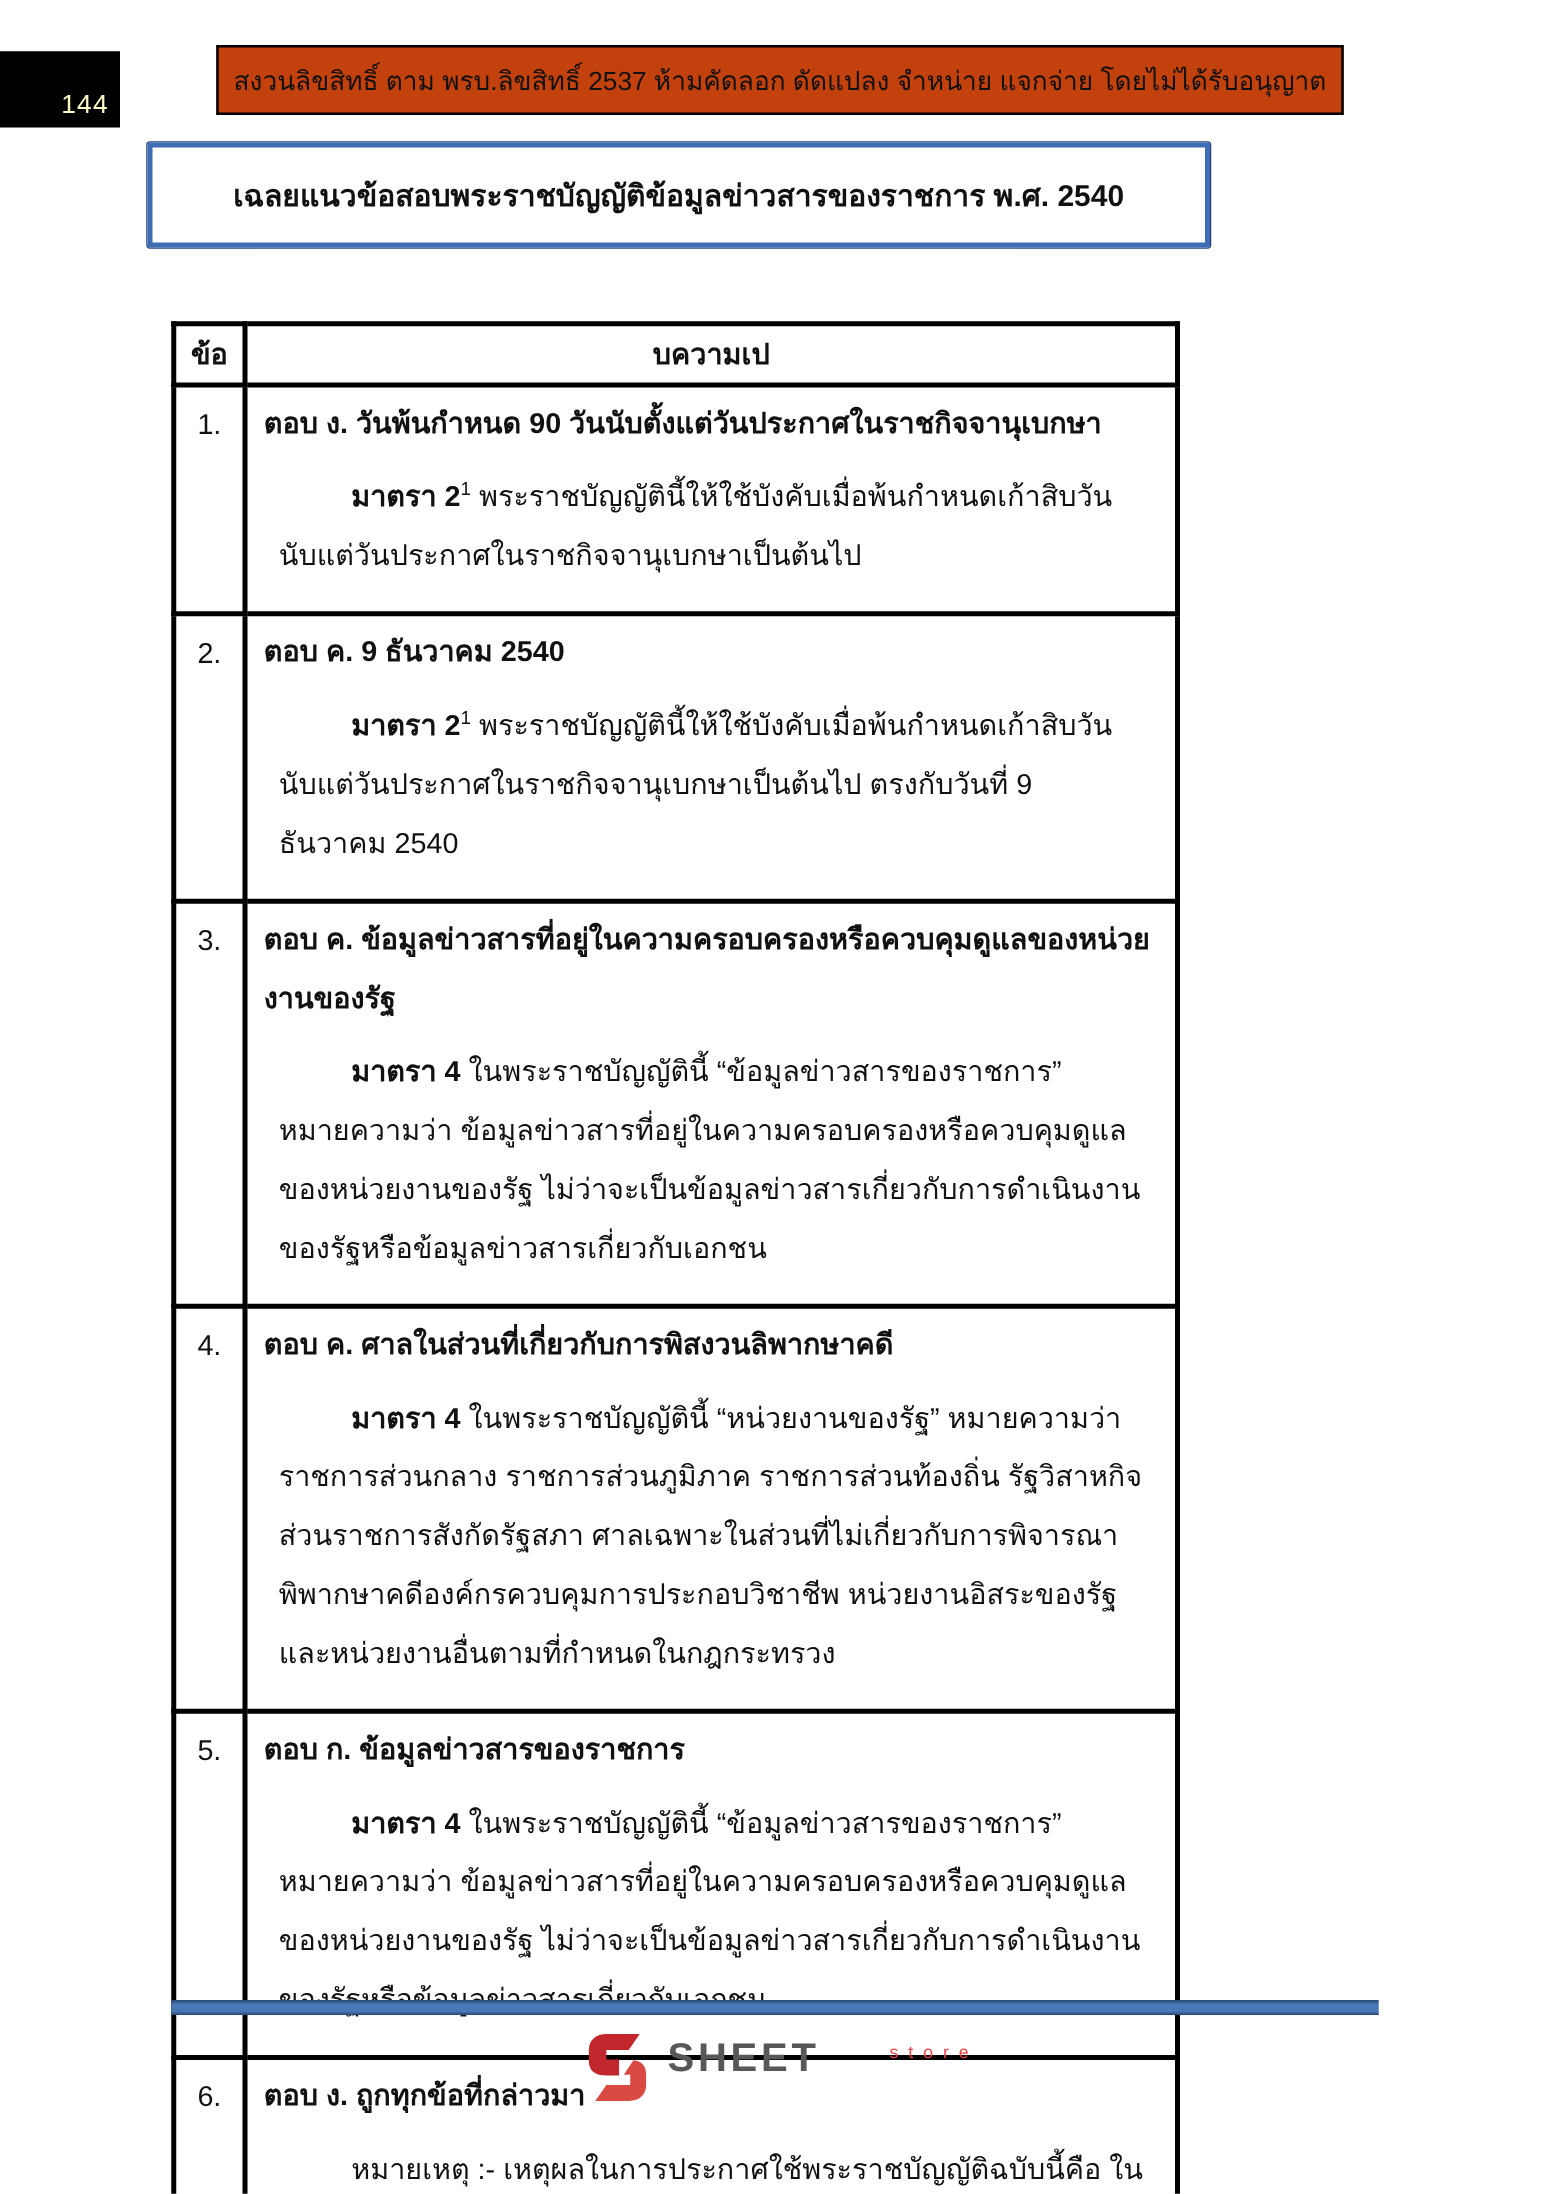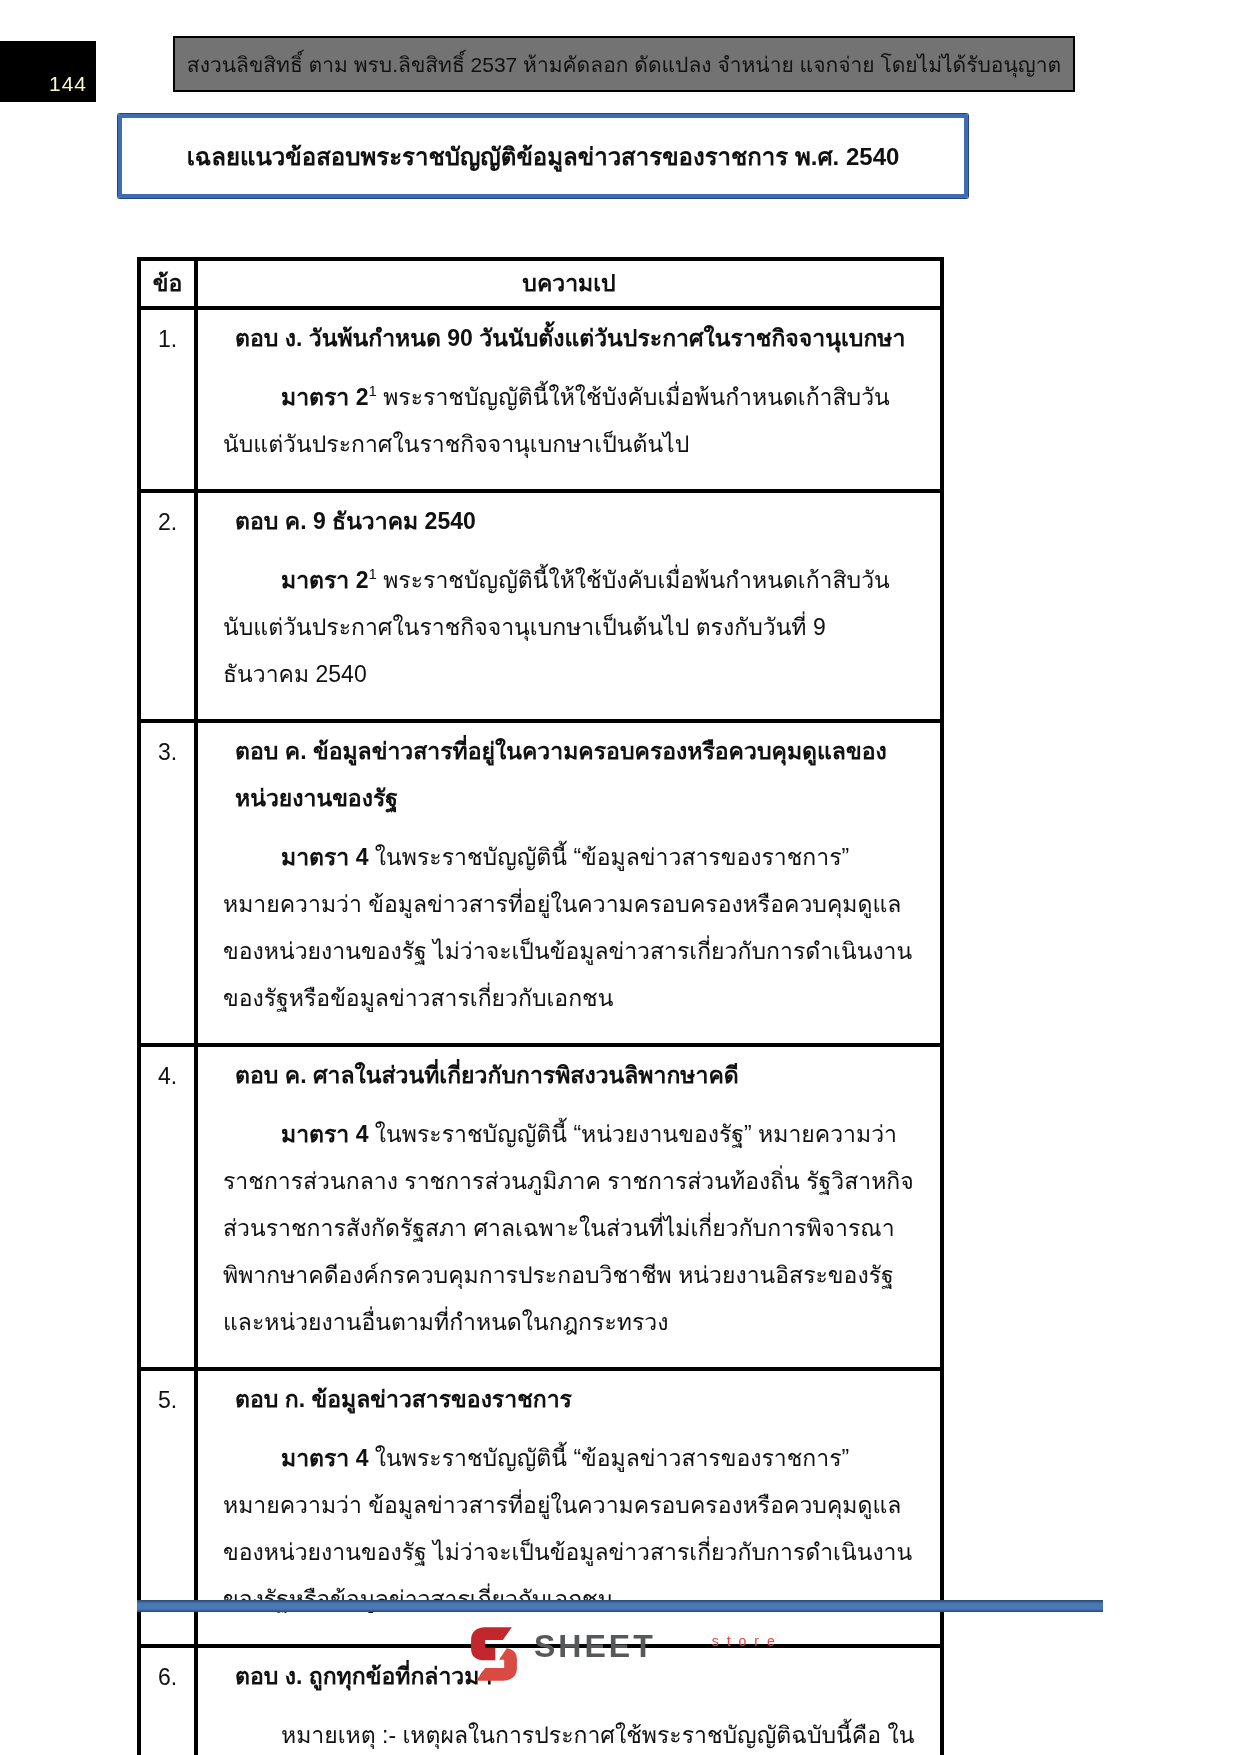--- a/index.html
+++ b/index.html
@@ -9,21 +9,21 @@
     -webkit-font-smoothing:antialiased;
   }
   
   .pagenum-box{
     position:absolute;left:0;top:41px;width:96px;height:61px;background:#000;
     display:flex;align-items:flex-end;justify-content:flex-end;
   }
   .pagenum-box span{color:#fef9c3;font-size:21px;padding:0 9px 6px 0;letter-spacing:1px;margin-top:32px;}
   .copyright-box{
     position:absolute;left:173px;top:36px;width:898px;height:52px;
-    border:2px solid #000;background:#737373;
+    border:2px solid #000;background:#c2410c;
     display:flex;align-items:center;justify-content:center;
     font-size:21px;
   }
   
   .title-box{
     position:absolute;left:118px;top:114px;width:842px;height:76px;
     border:4px solid #3e6db5;border-radius:2px;
     box-shadow:0 0 0 1px #24427c;
     display:flex;align-items:center;justify-content:center;
     font-size:24px;font-weight:bold;
@@ -40,21 +40,21 @@
   .answer-table th{
     font-size:23px;font-weight:bold;text-align:center;
     padding:7px 2px 8px 2px;line-height:30px;
   }
   td.no-cell{
     text-align:center;font-size:23px;padding-top:9px;line-height:40px;
   }
   td.ans-cell{
     padding:5px 10px 9px 13px;font-size:23px;line-height:47px;
   }
-  .ans-line{font-weight:bold;margin-left:24px;}
+  .ans-line{font-weight:bold;}
   .body-p{margin:12px;text-indent:58px;}
   .mt-lead{font-weight:bold;}
   .body-p sup{font-size:15px;line-height:0;}
   
   .footer-bar{
     position:absolute;left:137px;top:1600px;width:966px;height:12px;
     background:linear-gradient(#27476f,#4a77b5 30%,#4a77b5 75%,#27476f);
   }
   .brand{
     position:absolute;left:468px;top:1626px;display:flex;align-items:flex-start;

